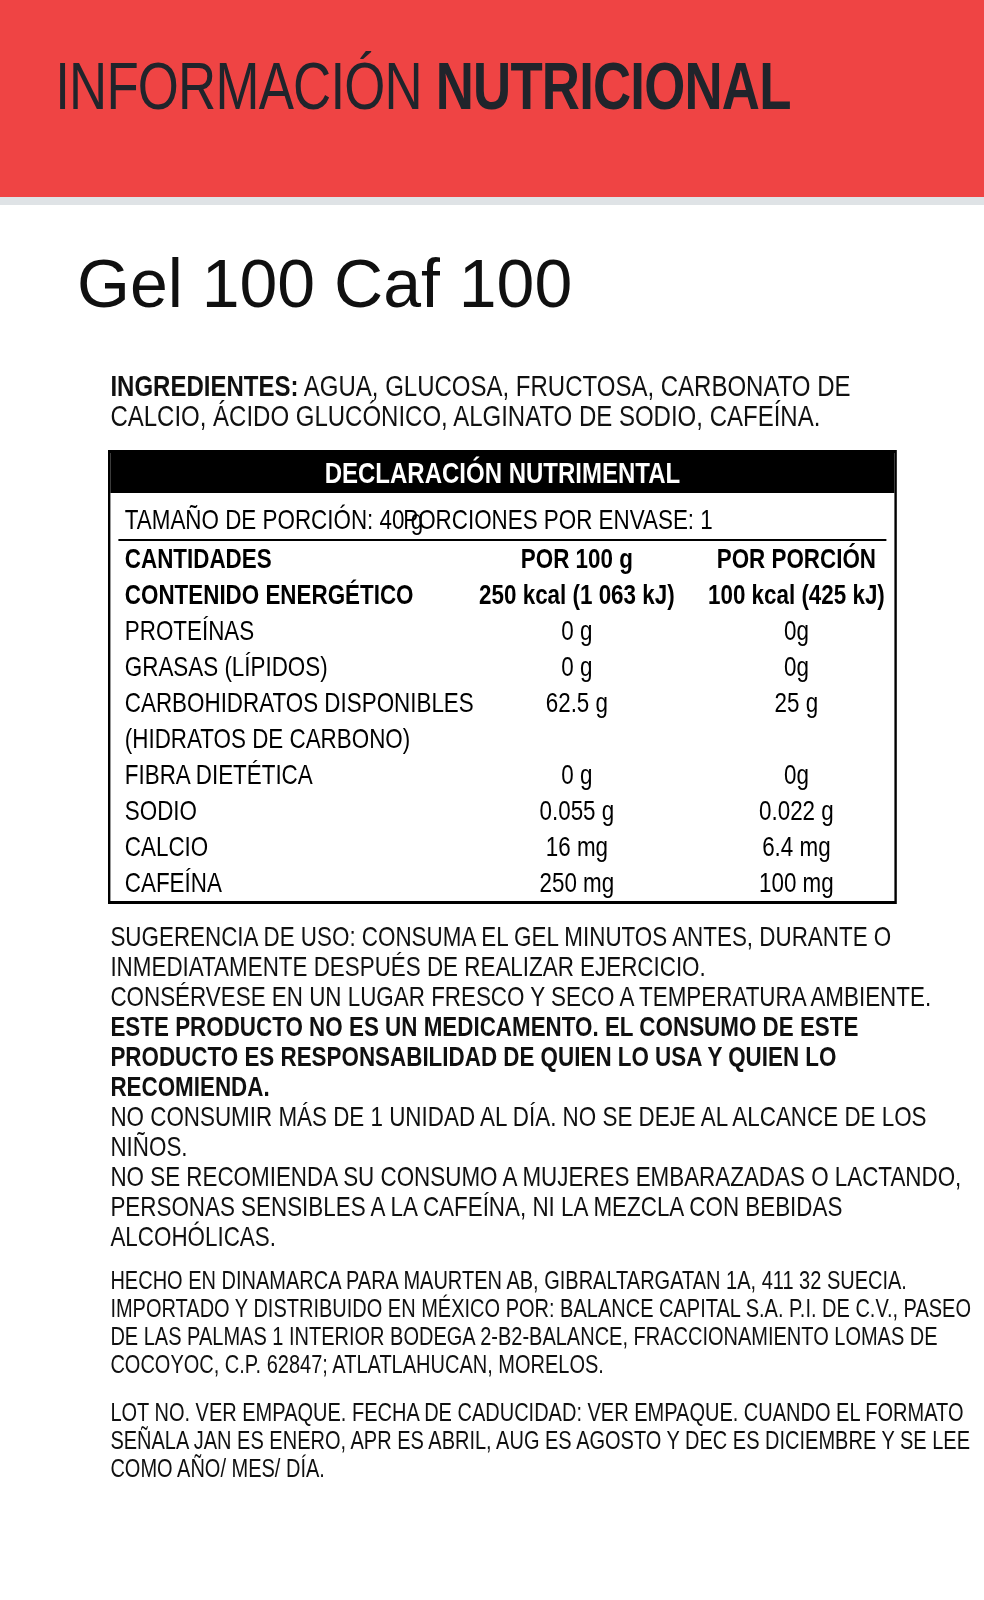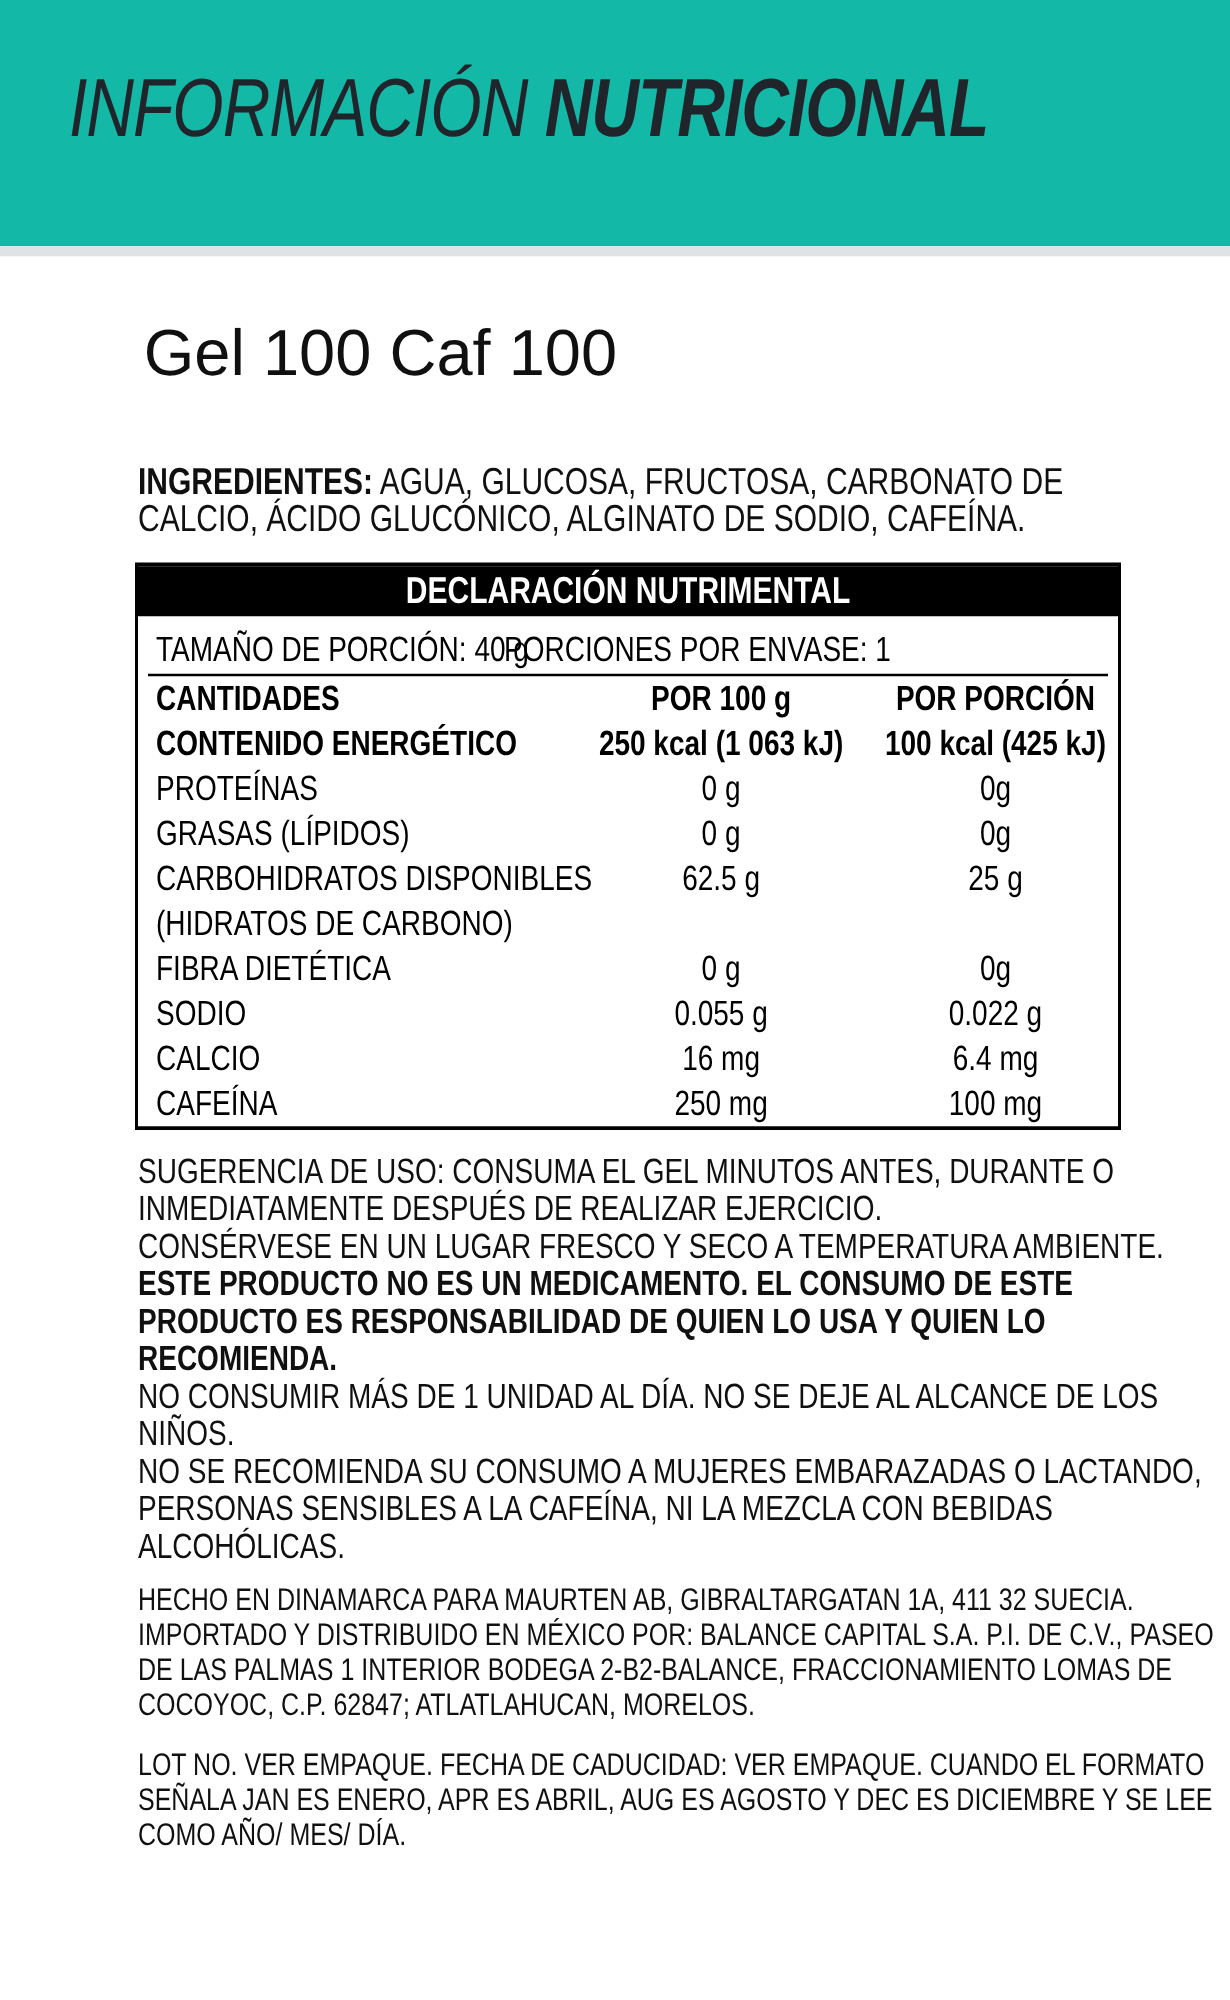--- a/index.html
+++ b/index.html
@@ -2,33 +2,33 @@
 <html><head>
 <meta charset="utf-8">
 <style>
   html,body{margin:0;padding:0;}
   body{
     width:984px;height:1600px;background:#ffffff;overflow:hidden;
     font-family:"Liberation Sans", sans-serif;color:#161616;
     -webkit-font-smoothing:antialiased;
   }
   
-  .hdr{background:#14b8a6;height:197px;overflow:hidden;font-style:italic;}
+  .hdr{background:#ef4444;height:197px;overflow:hidden;}
   .hdr-inner{
     width:1230px;transform:scaleX(0.8);transform-origin:0 0;
     padding:52px 0 0 69px;font-size:66px;line-height:68px;
     letter-spacing:-1px;color:#20242b;white-space:nowrap;
   }
   .hdr-inner .reg{font-weight:400;}
   .hdr-inner .bold{font-weight:700;}
   .divider{height:8px;background:#dfe3e6;}
 
   
   .gel{
-    margin:50px 0 0 115px;font-size:52px;line-height:56px;
+    margin:50px 0 0 77px;font-size:68px;line-height:56px;
     font-weight:400;color:#101010;white-space:nowrap;
   }
 
   
   .squeeze{width:1230px;transform:scaleX(0.8);transform-origin:0 0;display:flow-root;}
 
   .ingredients{
     margin:60px 0 0 138px;width:1010px;
     font-size:30px;line-height:30px;white-space:pre-line;color:#101010;
   }

